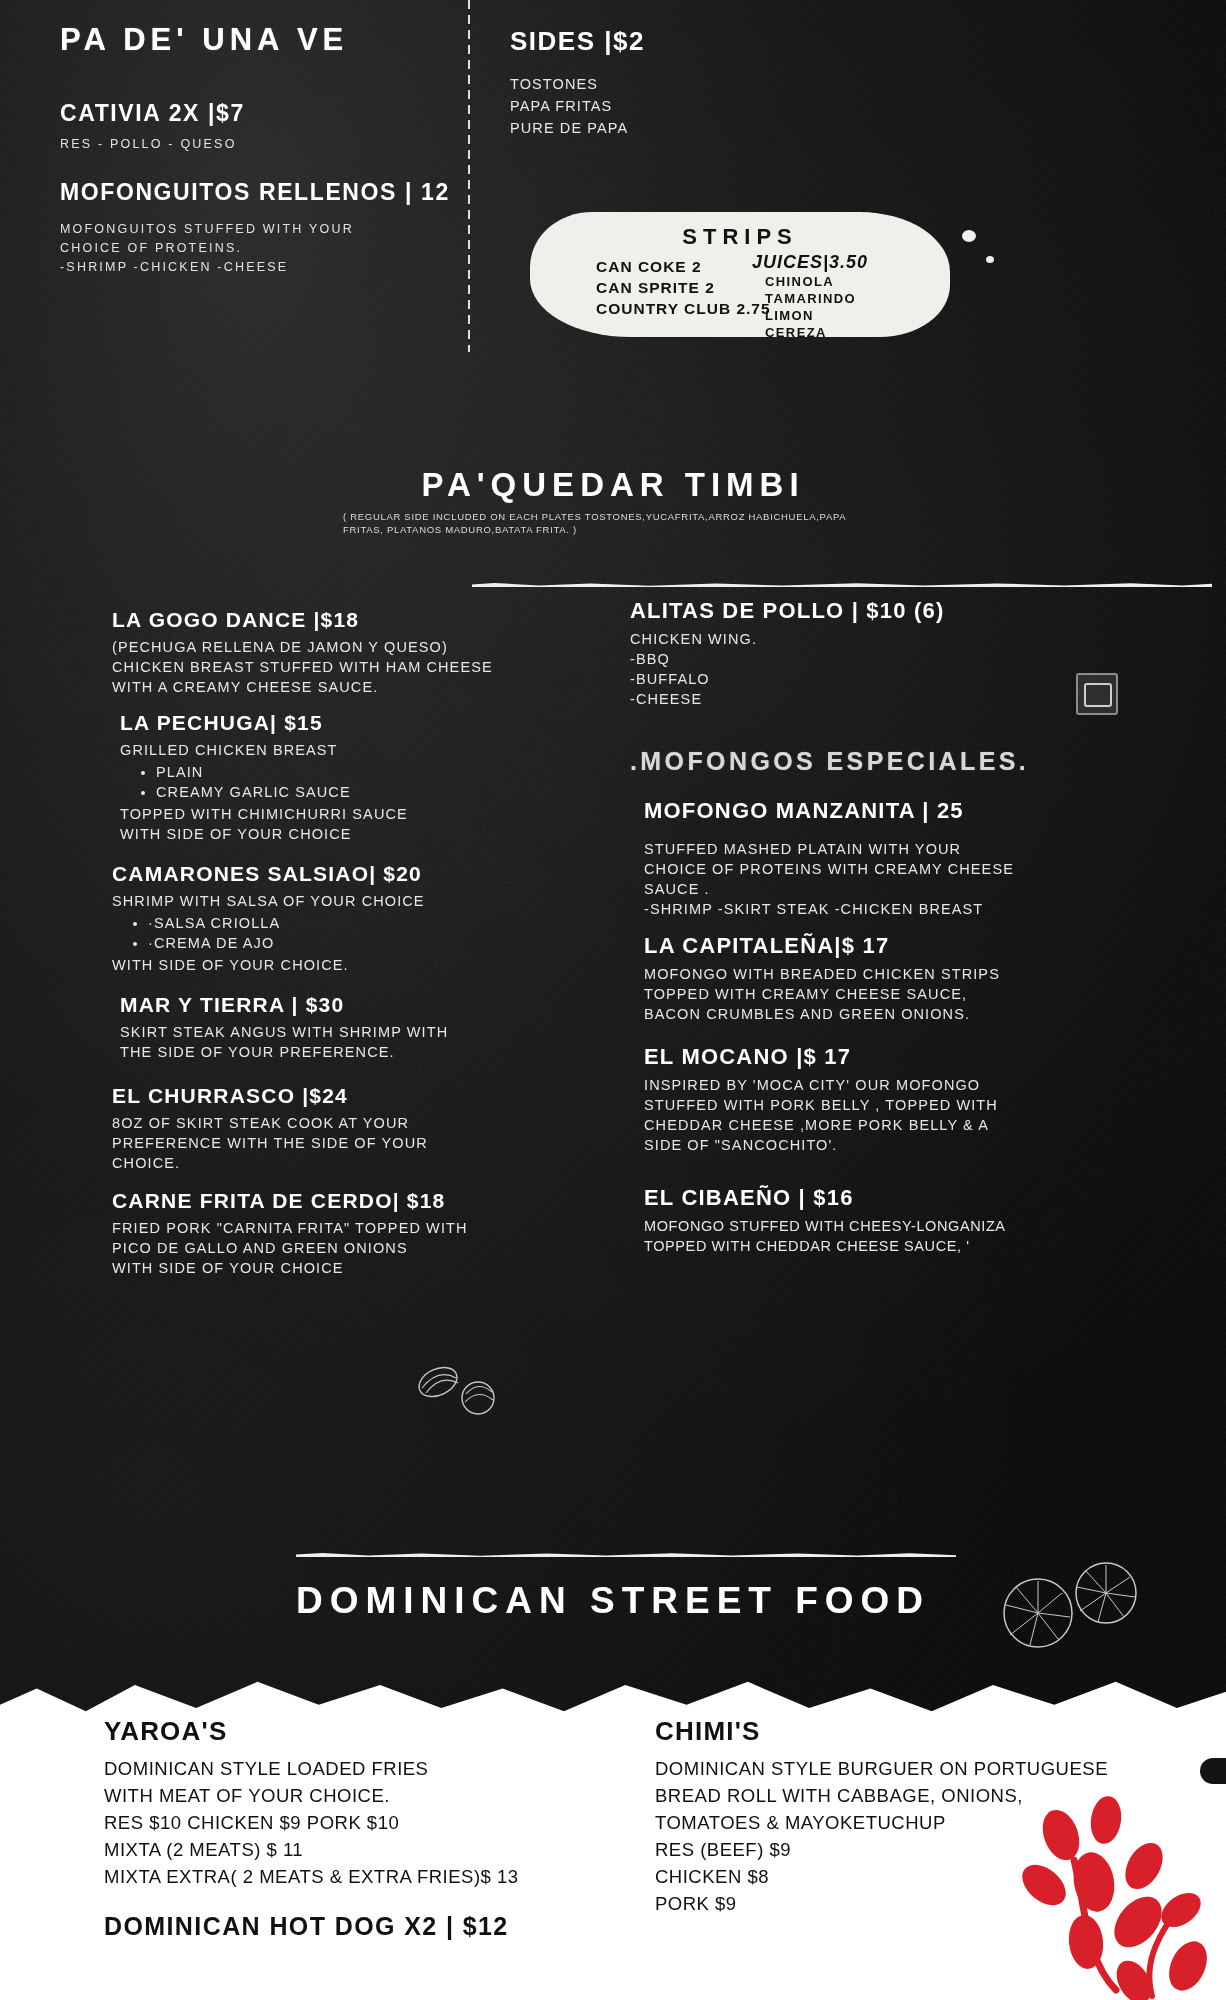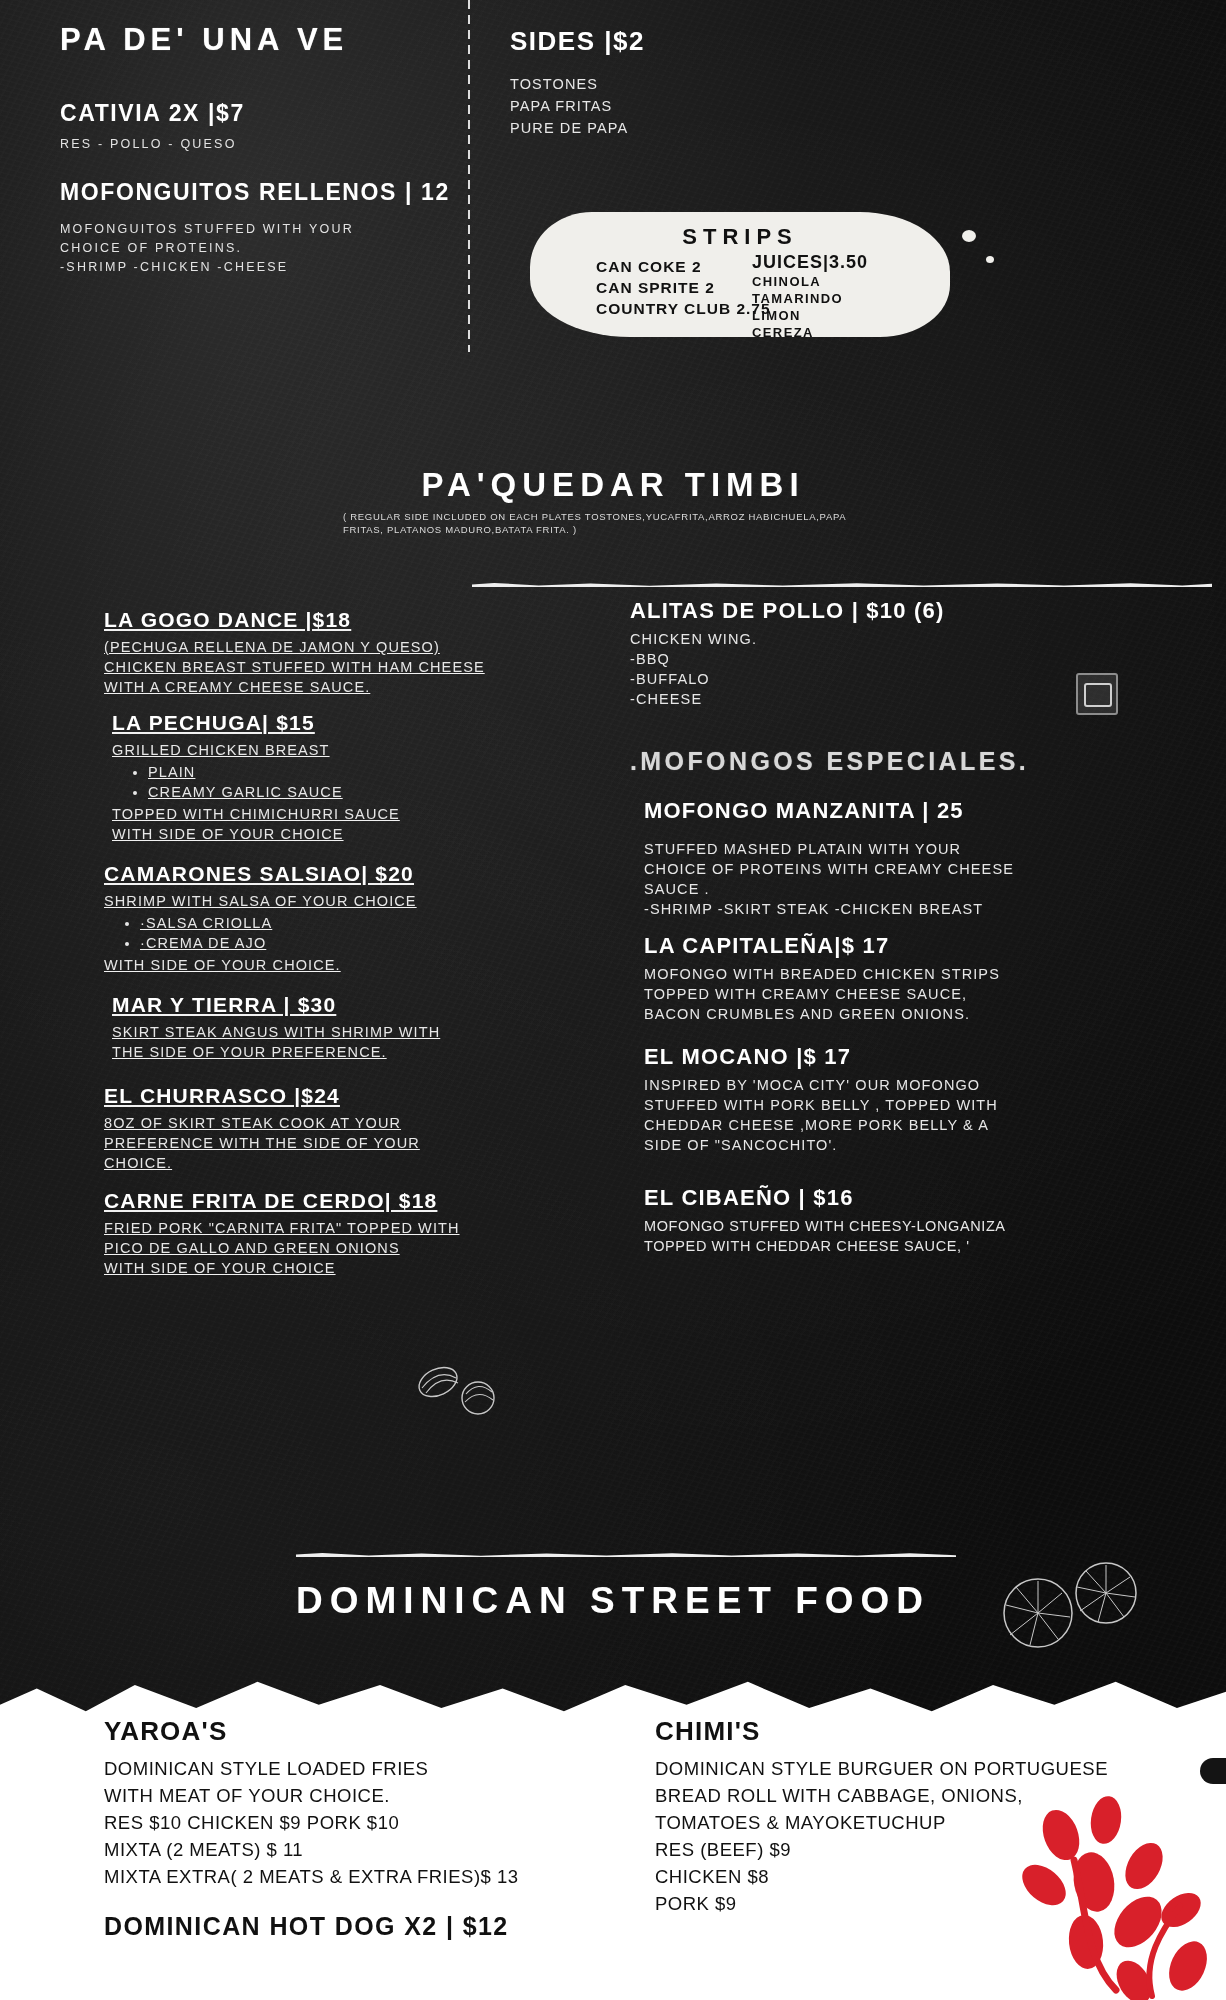--- a/index.html
+++ b/index.html
@@ -117,22 +117,22 @@
     border-radius: 50%;
   }
   .drinks-txt { position: absolute; color: #111; }
   #drinks-title {
     left: 0; right: 0; top: 12px; text-align: center;
     font-weight: bold; letter-spacing: 6px; font-size: 22px;
   }
   #drinks-col1 { left: 66px; top: 44px; }
   #drinks-col2 { left: 222px; top: 40px; }
   .drink-line { font-size: 15.5px; letter-spacing: 1px; line-height: 21px; text-transform: uppercase; font-weight: bold; }
-  .juice-line { font-size: 13px; letter-spacing: 1.4px; line-height: 17px; text-transform: uppercase; font-weight: bold;}
-  #drinks-col2 .juices-head { font-size: 18px; letter-spacing: 1px; font-weight: bold; }
+  .juice-line { font-size: 13px; letter-spacing: 1.4px; line-height: 17px; text-transform: uppercase; font-weight: bold; margin-left: 13px;}
+  #drinks-col2 .juices-head { font-size: 18px; letter-spacing: 1px; font-weight: bold; font-style: italic; }
 
   
   #center-title { left: 0; right: 0; top: 466px; text-align: center; }
   #center-title .t {
     font-weight: bold; letter-spacing: 6px; font-size: 33px; color: #fff;
   }
   #center-sub {
     margin: 6px auto 0;
     width: 540px;
     font-size: 9.5px;
@@ -142,21 +142,21 @@
     color: #dcdcdc;
     text-align: left;
   }
   #rule-1 {
     left: 472px; top: 583px; width: 740px; height: 4px;
     background: #efefef;
     clip-path: polygon(0 40%, 3% 0, 9% 60%, 16% 10%, 24% 70%, 33% 10%, 42% 65%, 52% 5%, 61% 60%, 71% 10%, 80% 65%, 89% 5%, 96% 60%, 100% 20%, 100% 100%, 0 100%);
   }
 
   
-  #col-left { left: 104px; top: 608px; width: 430px; text-decoration: underline; }
+  #col-left { left: 112px; top: 608px; width: 430px; }
   #col-right { left: 630px; top: 598px; width: 540px; }
   .entry { margin-bottom: 14px; }
   .entry .name { margin-bottom: 5px; }
 
   
   #card-icon {
     left: 1076px; top: 673px; width: 38px; height: 38px;
     border: 2px solid #8d8d8d;
     background: rgba(120,120,120,0.25);
     border-radius: 3px;

